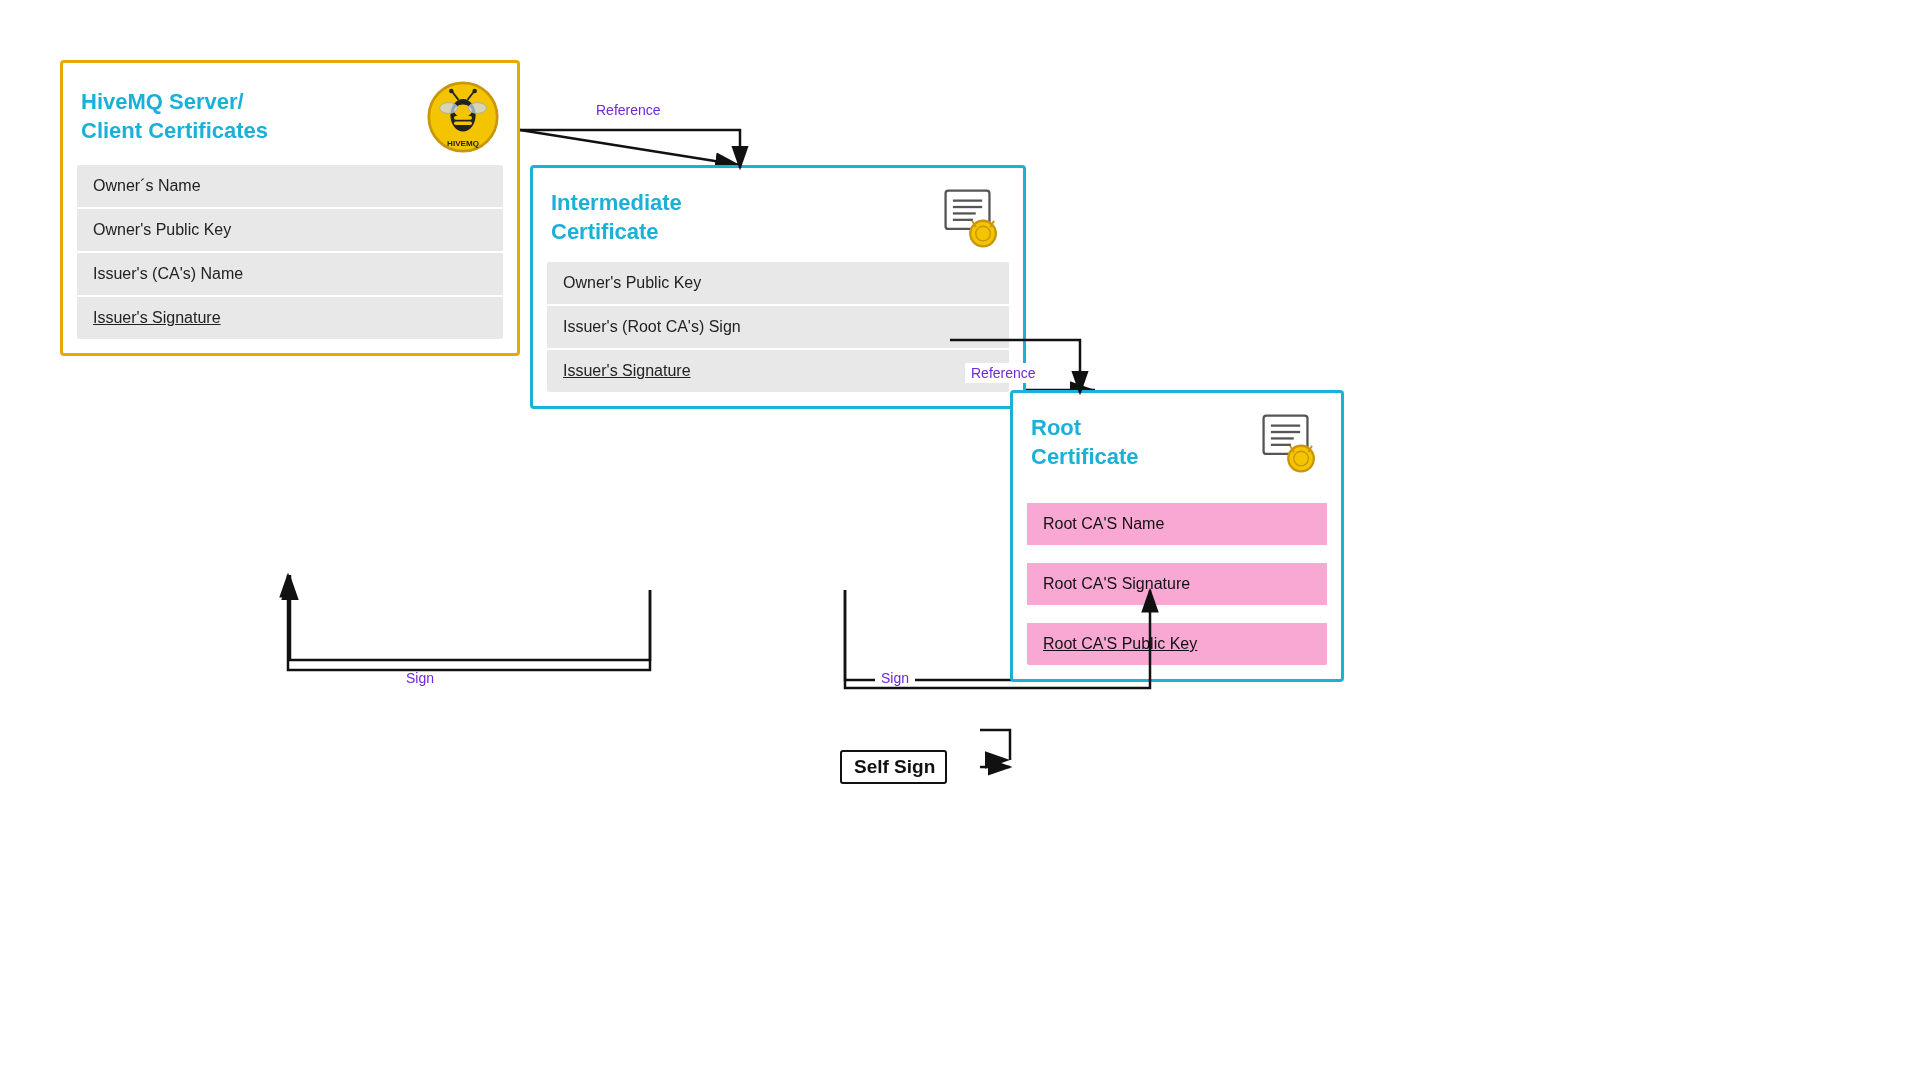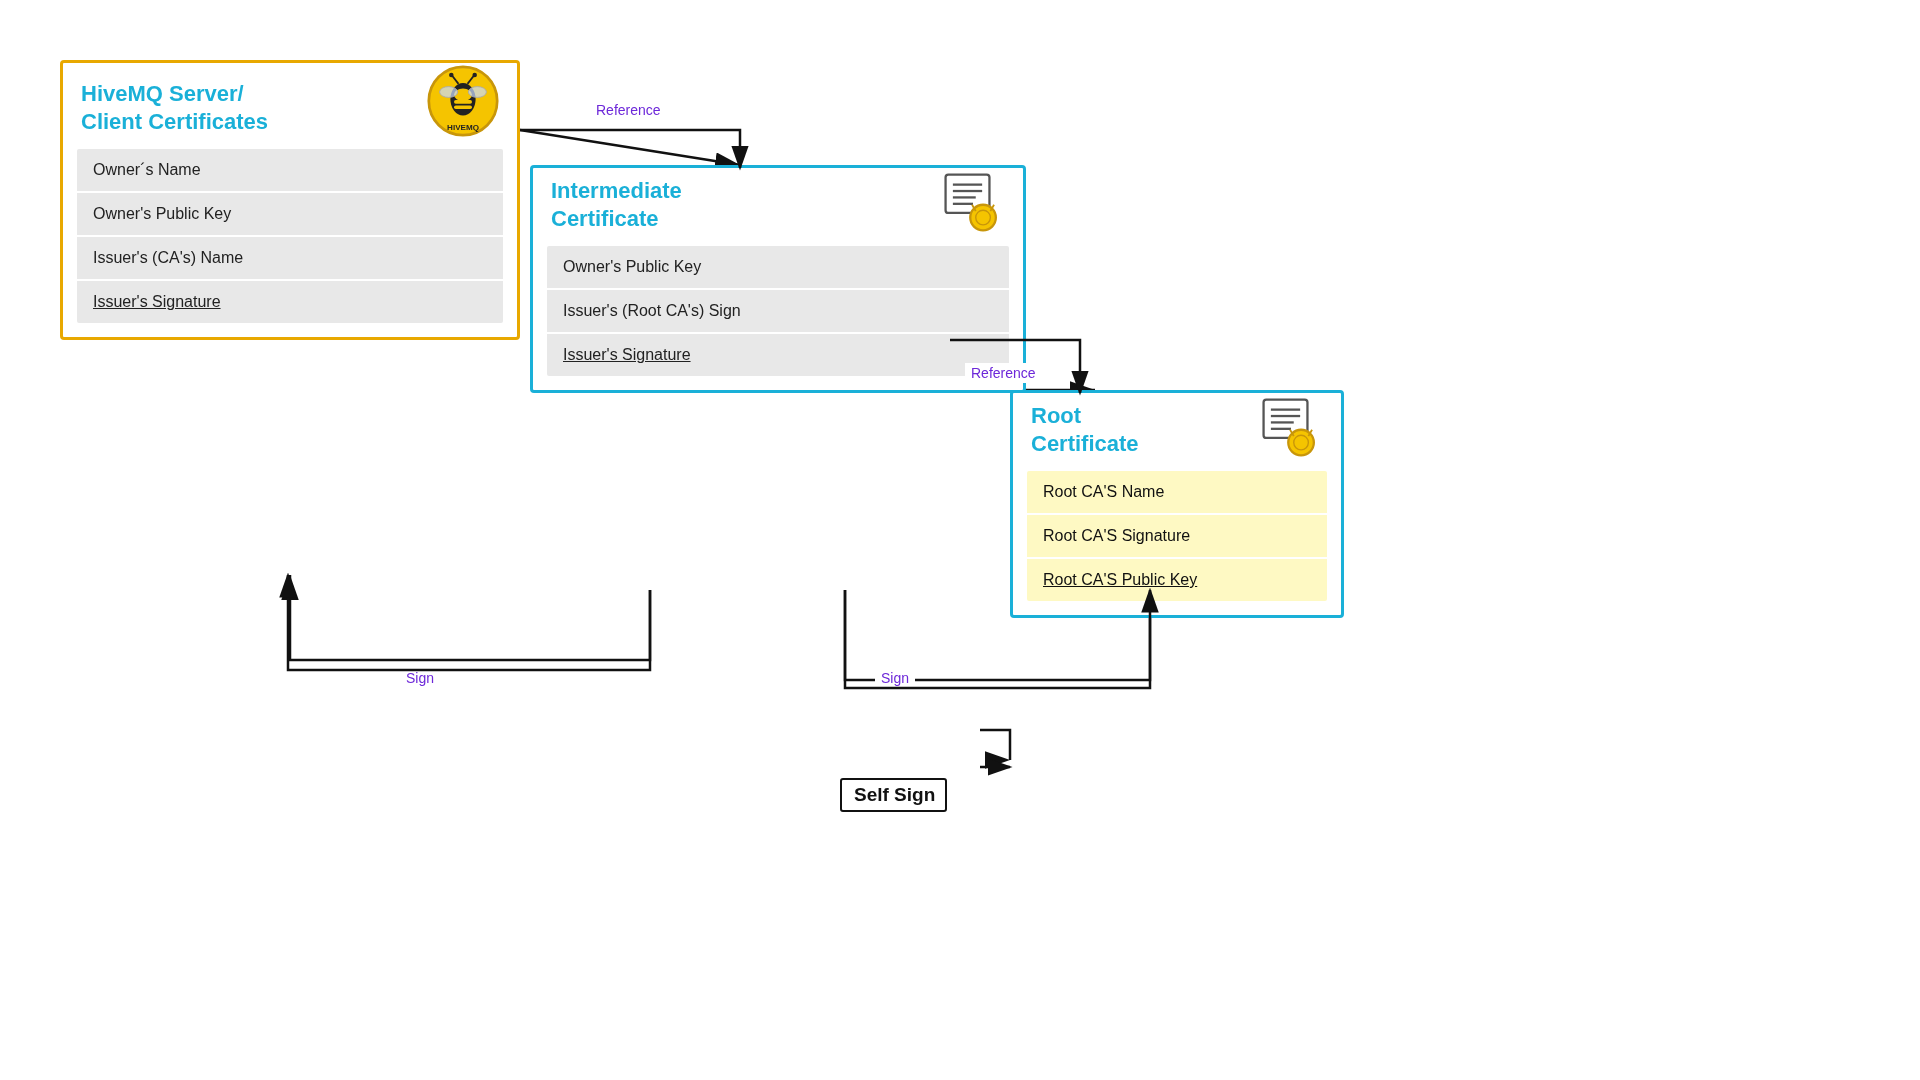--- a/index.html
+++ b/index.html
@@ -44,23 +44,23 @@
     .cert-box.root {
       border-color: #1ab0d8;
       left: 1010px;
       top: 390px;
       width: 334px;
     }
 
     
     .box-header {
       display: flex;
-      align-items: flex-end;
+      align-items: center;
       justify-content: space-between;
-      padding: 2px 18px 12px 18px;
+      padding: 18px 18px 12px 18px;
     }
 
     .box-title {
       font-size: 22px;
       font-weight: bold;
       color: #1ab0d8;
       line-height: 1.3;
     }
 
     .hivemq .box-title {
@@ -98,22 +98,23 @@
     .field-item:last-child {
       border-bottom: none;
       text-decoration: underline;
     }
 
     .field-item.light {
       background: #e8e8e8;
     }
 
     .field-item.dark {
-      background: #fef9c3;
+      background: #f9a8d4;
       color: #111;
+      margin-top: 16px;
     }
 
     
     svg.arrows {
       position: absolute;
       top: 0; left: 0;
       width: 1920px;
       height: 1080px;
       pointer-events: none;
     }
@@ -239,21 +240,21 @@
         <line x1="54" y1="45" x2="58" y2="38" stroke="#c8960a" stroke-width="2"></line>
       </svg>
     </div>
     <div class="field-list">
       <div class="field-item dark">Root CA'S Name</div>
       <div class="field-item dark">Root CA'S Signature</div>
       <div class="field-item dark">Root CA'S Public Key</div>
     </div>
   </div>
 
-  <div class="self-sign-label" style="left: 840px; top: 778px; padding-left: 12px;">Self Sign</div>
+  <div class="self-sign-label" style="left: 840px; top: 750px; padding-left: 12px;">Self Sign</div>
 
   <svg style="position:absolute;top:0;left:0;width:1920px;height:1080px;pointer-events:none;">
     <defs>
       <marker id="arr2" markerWidth="10" markerHeight="7" refX="9" refY="3.5" orient="auto">
         <polygon points="0 0, 10 3.5, 0 7" fill="#111"></polygon>
       </marker>
     </defs>
 
     <polyline points="520,130 740,130 740,168" stroke="#111" stroke-width="2.5" fill="none" marker-end="url(#arr2)"></polyline>
 

